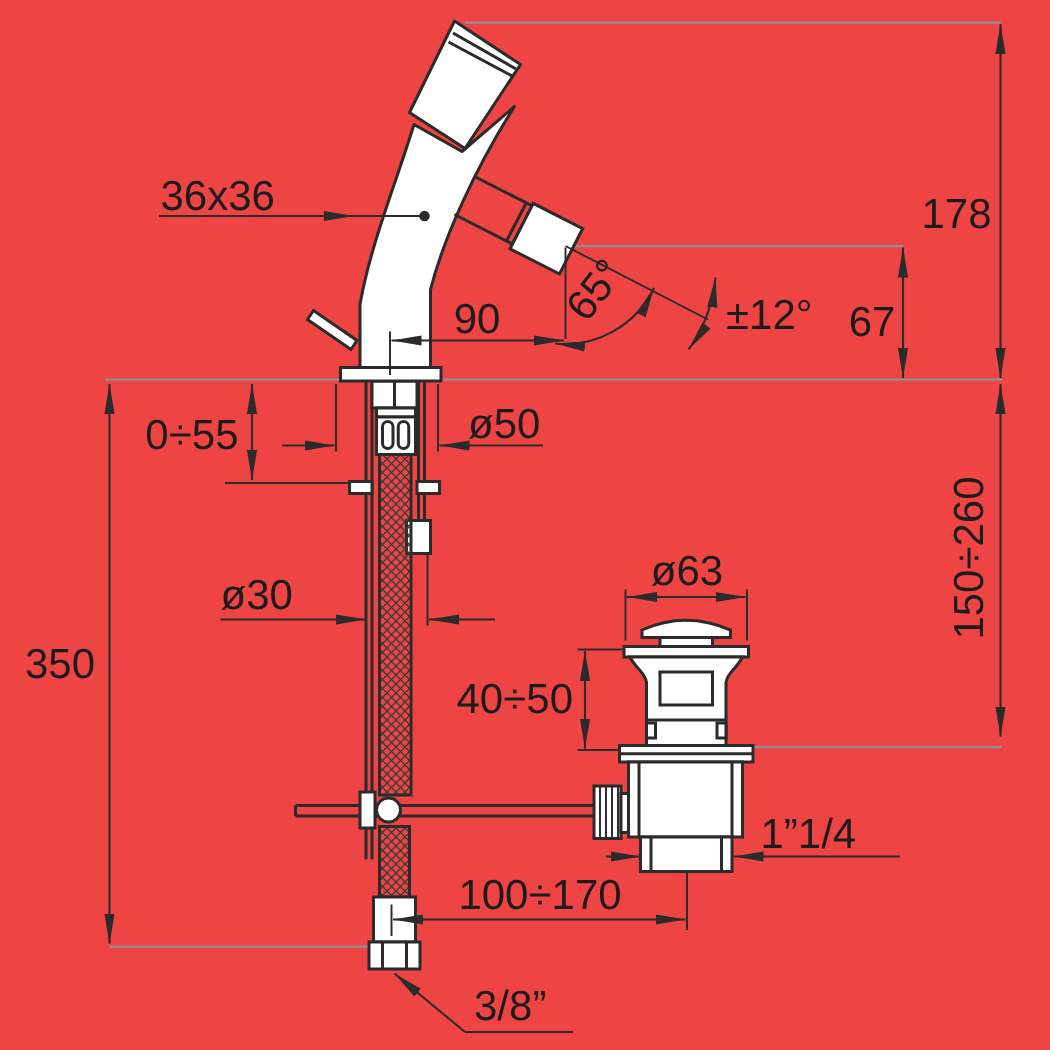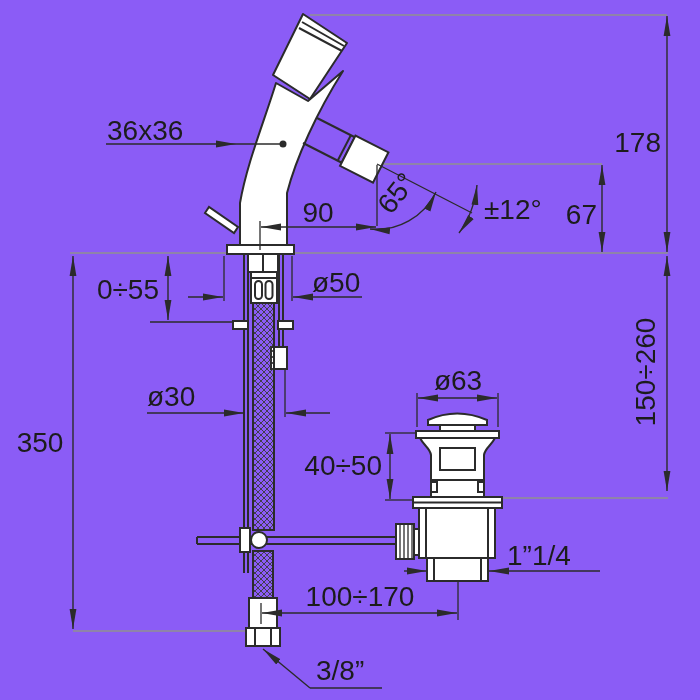--- a/index.html
+++ b/index.html
@@ -1,16 +1,16 @@
 <!DOCTYPE html>
 <html><head>
 <meta charset="utf-8">
 <style>
   html,body{margin:0;padding:0;background:#ffffff;}
-  .stage{position:relative;width:700px;height:700px;background:#8b5cf6;overflow:hidden;
+  .stage{position:relative;width:700px;height:700px;background:#ef4444;overflow:hidden;
          font-family:"Liberation Sans", sans-serif;}
   svg{display:block;}
   text{fill:#1c1c1c;font-family:"Liberation Sans", sans-serif;font-size:28px;}
   .cons{stroke:#919191;stroke-width:1.5;fill:none;}
   .dim{stroke:#2b2b2b;stroke-width:1.4;fill:none;}
   .thin{stroke:#2b2b2b;stroke-width:1.3;fill:none;}
   .obj{stroke:#2b2b2b;stroke-width:2;fill:none;}
   .objf{stroke:#2b2b2b;stroke-width:2;fill:#ffffff;}
   .objh{stroke:#2b2b2b;stroke-width:2;fill:url(#braid);}
 </style>

